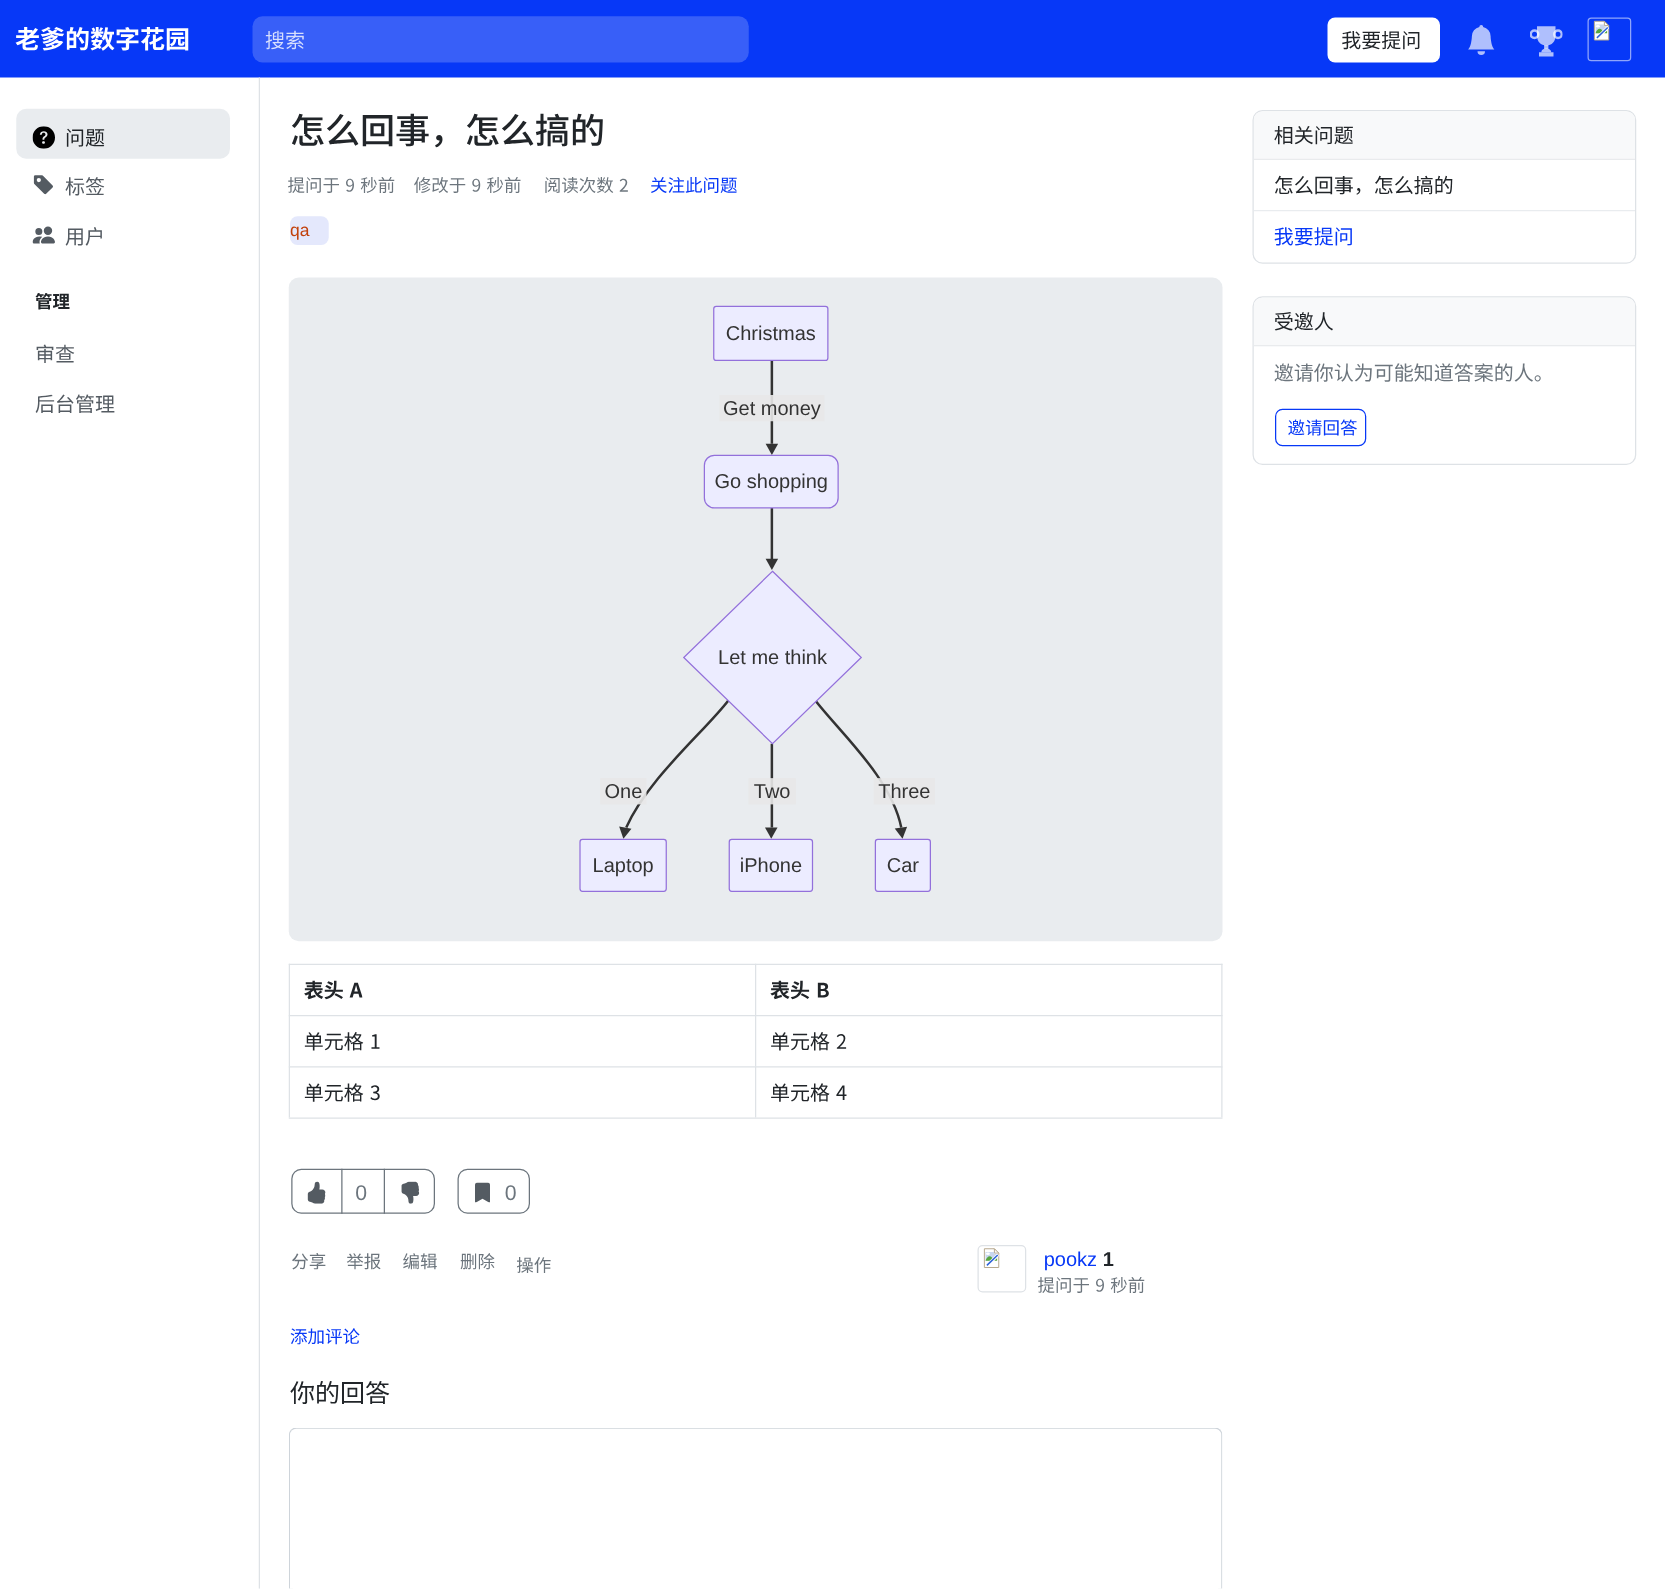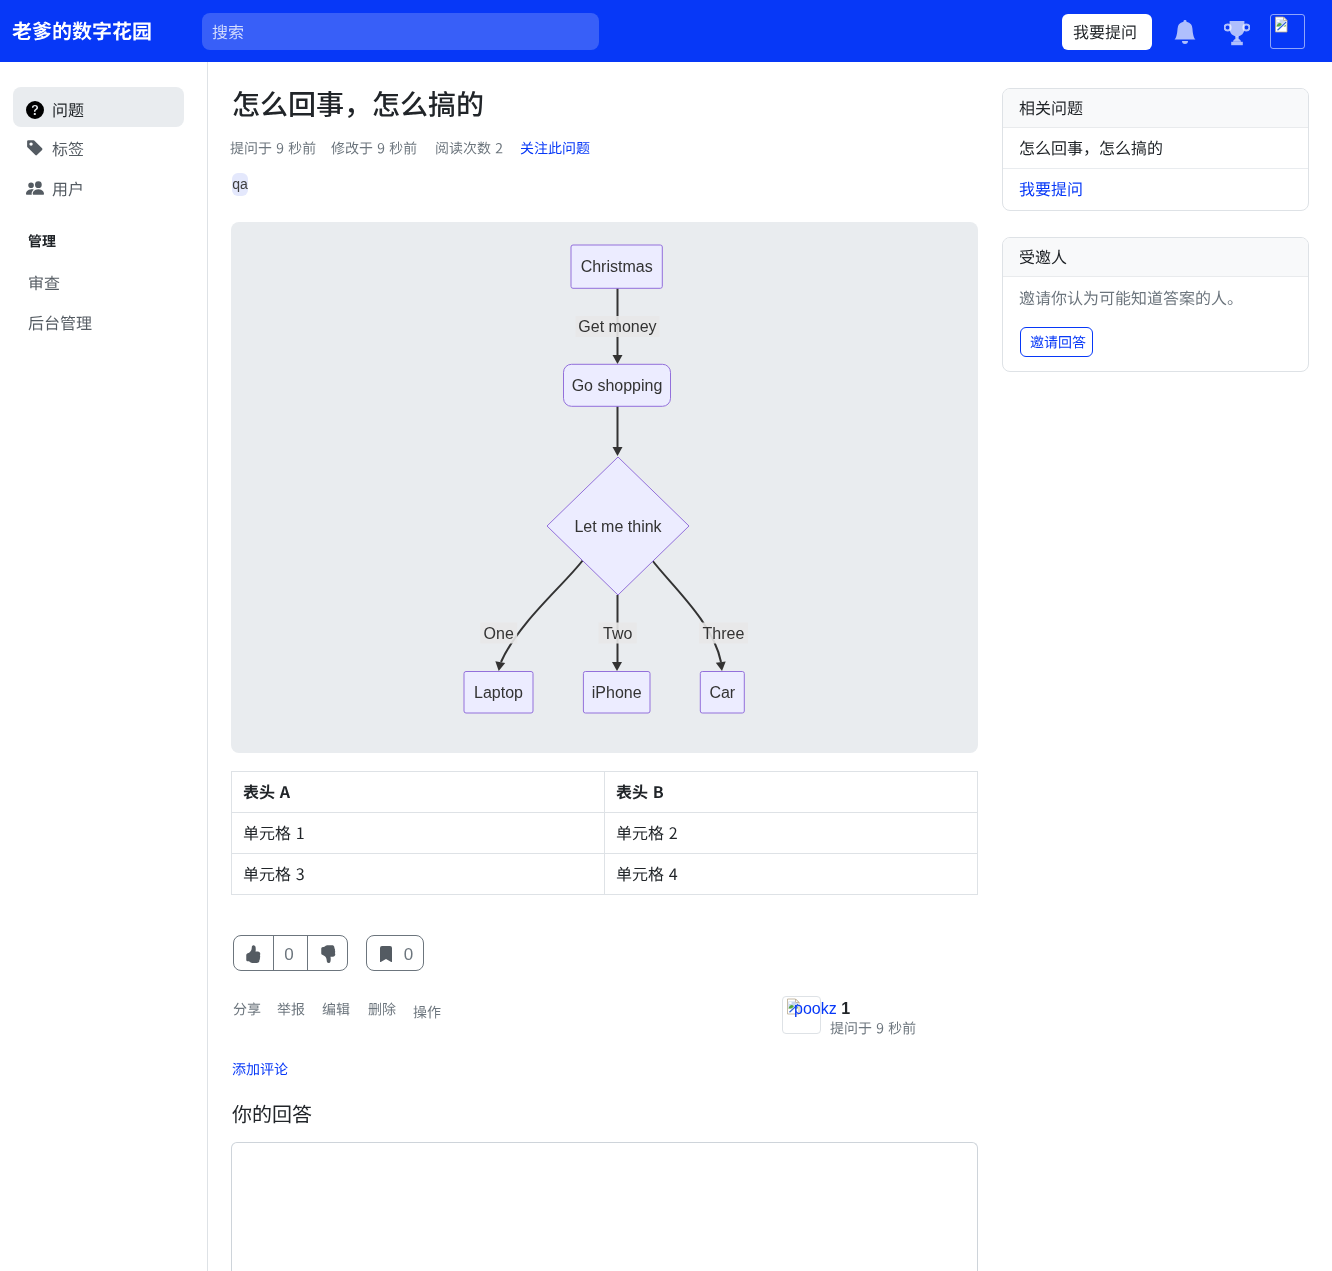--- a/index.html
+++ b/index.html
@@ -116,21 +116,21 @@
 <div class="abs" style="left:435px;top:140.5px;">
     <svg width="68.5" height="14.0" viewBox="0 -12.3 68.5 14.0" style="display:block">
       <path d="M4.8 -6.2H9.1V-4.6H4.8ZM1.3 -8.6V1.1H2.3V-8.6ZM1.5 -11.1C2.1 -10.5 2.8 -9.7 3.1 -9.1L4 -9.7C3.6 -10.2 2.9 -11 2.3 -11.6ZM4.4 -8.9C4.9 -8.4 5.3 -7.6 5.5 -7.1H3.9V-3.7H5.5C5.2 -2.2 4.7 -1.2 3 -0.6C3.2 -0.4 3.5 -0.1 3.6 0.2C5.5 -0.6 6.2 -1.9 6.4 -3.7H7.4V-1.4C7.4 -0.4 7.7 -0.2 8.6 -0.2C8.8 -0.2 9.7 -0.2 9.9 -0.2C10.6 -0.2 10.9 -0.5 11 -1.9C10.7 -2 10.3 -2.1 10.2 -2.3C10.1 -1.2 10.1 -1 9.8 -1C9.6 -1 8.9 -1 8.8 -1C8.4 -1 8.4 -1.1 8.4 -1.4V-3.7H10V-7.1H8.4C8.8 -7.7 9.3 -8.4 9.6 -9.1L8.6 -9.4C8.3 -8.7 7.8 -7.7 7.3 -7.1H5.6L6.4 -7.5C6.2 -8 5.7 -8.8 5.2 -9.3ZM4.9 -11V-10H11.7V-0.2C11.7 0 11.7 0.1 11.5 0.1C11.3 0.1 10.7 0.1 10.1 0.1C10.2 0.3 10.3 0.8 10.4 1C11.3 1 11.9 1 12.2 0.9C12.6 0.7 12.7 0.4 12.7 -0.2V-11Z M20.2 -6.3C20.9 -5.9 21.8 -5.3 22.2 -4.9L22.7 -5.5C22.3 -5.9 21.4 -6.5 20.7 -6.9ZM19.2 -5.1C19.9 -4.7 20.8 -4 21.3 -3.6L21.8 -4.2C21.3 -4.6 20.4 -5.2 19.7 -5.6ZM23.6 -1.5C24.7 -0.7 26.1 0.4 26.8 1.2L27.4 0.5C26.7 -0.3 25.3 -1.3 24.2 -2.1ZM15.5 -10.8C16.2 -10.1 17.2 -9.2 17.6 -8.6L18.3 -9.4C17.9 -10 16.9 -10.8 16.1 -11.4ZM19.1 -8.3V-7.4H25.9C25.7 -6.8 25.5 -6.2 25.3 -5.7L26.1 -5.5C26.5 -6.2 26.8 -7.2 27.1 -8.2L26.4 -8.3L26.3 -8.3H23.6V-9.6H26.5V-10.5H23.6V-11.8H22.6V-10.5H19.7V-9.6H22.6V-8.3ZM22.9 -6.8V-5.2C22.9 -4.7 22.9 -4.1 22.8 -3.5H18.8V-2.6H22.4C21.9 -1.5 20.8 -0.5 18.6 0.4C18.8 0.6 19.1 0.9 19.2 1.2C21.8 0.2 23 -1.2 23.5 -2.6H27.2V-3.5H23.8C23.9 -4.1 24 -4.6 24 -5.2V-6.8ZM14.6 -7.4V-6.4H16.6V-1.2C16.6 -0.6 16.2 -0.1 16 0.1C16.1 0.3 16.4 0.6 16.5 0.8V0.8C16.7 0.5 17.1 0.2 19.3 -1.6C19.2 -1.8 19 -2.2 18.9 -2.5L17.6 -1.5V-7.4Z M28.8 -10C29.8 -9.5 30.9 -8.7 31.5 -8.1L32.2 -8.9C31.6 -9.5 30.4 -10.3 29.4 -10.8ZM28.6 -1 29.6 -0.3C30.4 -1.6 31.5 -3.2 32.3 -4.6L31.5 -5.3C30.6 -3.8 29.4 -2 28.6 -1ZM34.4 -11.8C33.9 -9.5 33.1 -7.3 32 -6C32.3 -5.8 32.8 -5.5 33.1 -5.4C33.6 -6.2 34.1 -7.2 34.6 -8.3H39.7C39.5 -7.4 39 -6.3 38.7 -5.6C38.9 -5.5 39.4 -5.3 39.6 -5.2C40.1 -6.2 40.7 -7.6 41 -9L40.3 -9.4L40.1 -9.4H34.9C35.1 -10.1 35.3 -10.8 35.5 -11.6ZM36 -7.7V-6.8C36 -4.8 35.7 -1.7 31.4 0.4C31.6 0.5 32 0.9 32.2 1.2C34.9 -0.2 36.1 -2 36.7 -3.7C37.5 -1.5 38.7 0.2 40.8 1C40.9 0.7 41.2 0.3 41.5 0.1C39 -0.8 37.7 -2.9 37.1 -5.8C37.1 -6.1 37.1 -6.5 37.1 -6.8V-7.7Z M48.2 -11.5C48 -10.9 47.5 -10.1 47.2 -9.6L47.8 -9.3C48.2 -9.8 48.7 -10.5 49.1 -11.1ZM43.2 -11.1C43.6 -10.5 44 -9.7 44.1 -9.3L44.9 -9.6C44.8 -10.1 44.4 -10.9 44 -11.4ZM47.7 -3.6C47.4 -2.9 47 -2.3 46.4 -1.8C45.9 -2 45.4 -2.3 44.8 -2.5C45 -2.9 45.3 -3.2 45.5 -3.6ZM43.5 -2.1C44.2 -1.9 45 -1.5 45.7 -1.2C44.8 -0.5 43.7 -0.1 42.6 0.2C42.8 0.4 43 0.8 43.1 1C44.4 0.7 45.6 0.1 46.6 -0.7C47 -0.4 47.4 -0.2 47.8 0.1L48.4 -0.6C48.1 -0.8 47.7 -1.1 47.2 -1.3C48 -2.1 48.6 -3.1 48.9 -4.3L48.4 -4.6L48.2 -4.5H45.9L46.2 -5.2L45.3 -5.4C45.2 -5.1 45 -4.8 44.9 -4.5H43V-3.6H44.5C44.2 -3.1 43.8 -2.6 43.5 -2.1ZM45.6 -11.8V-9.2H42.7V-8.3H45.3C44.6 -7.4 43.5 -6.5 42.5 -6.1C42.8 -5.9 43 -5.5 43.1 -5.3C44 -5.8 44.9 -6.5 45.6 -7.4V-5.7H46.6V-7.6C47.2 -7.1 48.1 -6.4 48.5 -6.1L49 -6.8C48.7 -7.1 47.5 -7.9 46.8 -8.3H49.4V-9.2H46.6V-11.8ZM50.8 -11.6C50.5 -9.2 49.8 -6.8 48.7 -5.4C49 -5.2 49.4 -4.9 49.5 -4.7C49.9 -5.2 50.2 -5.9 50.5 -6.5C50.8 -5.2 51.2 -3.9 51.7 -2.8C50.9 -1.5 49.8 -0.4 48.3 0.3C48.5 0.5 48.8 0.9 48.9 1.2C50.3 0.4 51.4 -0.6 52.2 -1.8C52.9 -0.6 53.8 0.3 54.9 1C55.1 0.7 55.4 0.4 55.6 0.2C54.4 -0.5 53.5 -1.5 52.8 -2.8C53.5 -4.2 54 -6 54.3 -8.1H55.3V-9H51.3C51.5 -9.8 51.6 -10.7 51.8 -11.5ZM53.3 -8.1C53.1 -6.5 52.8 -5.1 52.3 -3.9C51.7 -5.1 51.3 -6.6 51.1 -8.1Z M60.8 0H67.3V-1.1H64.4C63.9 -1.1 63.3 -1.1 62.7 -1C65.2 -3.3 66.8 -5.4 66.8 -7.4C66.8 -9.3 65.6 -10.4 63.8 -10.4C62.5 -10.4 61.6 -9.9 60.8 -8.9L61.5 -8.2C62.1 -8.9 62.8 -9.4 63.6 -9.4C64.9 -9.4 65.5 -8.6 65.5 -7.4C65.5 -5.6 64 -3.6 60.8 -0.8Z" fill="#6c757d"></path>
     </svg>
   </div>
 <div class="abs" style="left:520px;top:140.5px;">
     <svg width="70.5" height="14.0" viewBox="0 -12.3 70.5 14.0" style="display:block">
       <path d="M3.1 -11.2C3.7 -10.4 4.3 -9.5 4.5 -8.8H1.8V-7.7H6.5V-6C6.5 -5.8 6.4 -5.5 6.4 -5.2H1V-4.2H6.2C5.8 -2.7 4.4 -1.1 0.7 0.2C1 0.4 1.3 0.9 1.4 1.1C5 -0.2 6.6 -1.8 7.2 -3.4C8.4 -1.2 10.2 0.3 12.7 1C12.9 0.7 13.2 0.3 13.4 0C10.9 -0.6 9 -2.1 7.9 -4.2H13.1V-5.2H7.6L7.6 -6V-7.7H12.3V-8.8H9.6C10.1 -9.5 10.6 -10.5 11.1 -11.3L10 -11.7C9.6 -10.8 9 -9.6 8.4 -8.8H4.6L5.5 -9.3C5.2 -9.9 4.6 -10.9 4 -11.6Z M15.3 -10.8C16.2 -10.4 17.4 -9.7 18 -9.3L18.6 -10.1C18 -10.6 16.8 -11.2 15.9 -11.6ZM14.6 -7C15.5 -6.5 16.6 -5.9 17.2 -5.4L17.8 -6.3C17.2 -6.7 16 -7.4 15.2 -7.7ZM15 0.3 15.9 1C16.7 -0.3 17.7 -2.1 18.4 -3.6L17.7 -4.3C16.9 -2.7 15.8 -0.8 15 0.3ZM21.7 -11.5C22.1 -10.7 22.6 -9.8 22.8 -9.1L23.9 -9.5C23.6 -10.2 23.1 -11.1 22.6 -11.8ZM18.7 -9.1V-8.1H22.4V-4.9H19.2V-3.9H22.4V-0.3H18.2V0.7H27.5V-0.3H23.5V-3.9H26.6V-4.9H23.5V-8.1H27.1V-9.1Z M28.6 -0.2 28.8 0.9C30.6 0.6 33.1 0.1 35.5 -0.3L35.4 -1.4L33.4 -1V-6.4H35.4V-7.4H33.4V-11.8H32.4V-0.8L30.8 -0.5V-8.9H29.8V-0.4ZM36.1 -11.8V-1.3C36.1 0.3 36.5 0.7 37.8 0.7C38.1 0.7 39.6 0.7 39.9 0.7C41.2 0.7 41.5 -0.1 41.6 -2.4C41.3 -2.5 40.9 -2.6 40.6 -2.9C40.5 -0.9 40.4 -0.4 39.8 -0.4C39.5 -0.4 38.2 -0.4 37.9 -0.4C37.3 -0.4 37.2 -0.5 37.2 -1.2V-5.6C38.6 -6.2 40 -7.1 41.1 -7.9L40.2 -8.7C39.5 -8.1 38.4 -7.3 37.2 -6.7V-11.8Z M43.3 -8.6V1.1H44.3V-8.6ZM43.5 -11.1C44.2 -10.3 45.1 -9.3 45.5 -8.7L46.3 -9.3C45.9 -9.9 44.9 -10.9 44.2 -11.6ZM47 -11V-10H53.6V-0.4C53.6 -0.1 53.6 -0 53.3 -0C53.1 -0 52.2 0 51.4 -0C51.5 0.3 51.7 0.7 51.8 1C52.9 1 53.6 1 54.1 0.8C54.5 0.6 54.7 0.3 54.7 -0.4V-11ZM46.5 -7.5V-1.4H47.5V-2.4H51.4V-7.5ZM47.5 -6.6H50.4V-3.3H47.5Z M58.5 -8.6H61.3V-7.5H58.5ZM58.5 -10.4H61.3V-9.4H58.5ZM57.5 -11.2V-6.8H62.3V-11.2ZM65.7 -7.4C65.6 -3.8 65.4 -2 62.4 -1.1C62.6 -0.9 62.8 -0.6 62.9 -0.4C66.1 -1.4 66.5 -3.5 66.6 -7.4ZM66.2 -2.6C67.1 -2 68.2 -1.1 68.7 -0.5L69.4 -1.1C68.8 -1.7 67.7 -2.6 66.8 -3.2ZM57.7 -4.2C57.7 -2.2 57.4 -0.5 56.5 0.6C56.7 0.7 57.1 1 57.2 1.1C57.8 0.4 58.1 -0.4 58.3 -1.4C59.6 0.5 61.6 0.8 64.6 0.8H69.1C69.2 0.5 69.3 0.1 69.5 -0.1C68.7 -0.1 65.2 -0.1 64.6 -0.1C62.9 -0.1 61.5 -0.2 60.4 -0.6V-2.6H62.8V-3.4H60.4V-4.9H63V-5.7H56.7V-4.9H59.5V-1.1C59.1 -1.5 58.8 -1.9 58.5 -2.5C58.6 -3 58.6 -3.6 58.6 -4.2ZM63.6 -8.9V-3H64.4V-8.1H67.8V-3.1H68.7V-8.9H66.1C66.2 -9.3 66.4 -9.8 66.6 -10.3H69.4V-11.1H63V-10.3H65.5C65.4 -9.8 65.3 -9.3 65.1 -8.9Z" fill="#0738f7"></path>
     </svg>
   </div>
-<div class="abs" style="left:232px;top:173px;width:16px;height:23px;background:#e4e8fc;border-radius:6px;color:#404040;font-size:14px;line-height:22px;text-align:center">qa</div>
+<div class="abs" style="left:232px;top:173px;width:31px;height:23px;background:#e4e8fc;border-radius:6px;color:#c2410c;font-size:14px;line-height:22px;">qa</div>
 <div class="abs" style="left:231px;top:222px;width:747px;height:531px;background:#e9ecef;border-radius:8px">
     <svg width="747" height="531" viewBox="0 0 747 531" style="display:block">
       <g stroke="#333333" stroke-width="2" fill="none">
         <path d="M386.5 66 L386.5 133"></path>
         <path d="M386.5 184 L386.5 226"></path>
         <path d="M352 338 C333 363, 288 400, 270 440"></path>
         <path d="M386.5 373 L386.5 440"></path>
         <path d="M421 338 C440 363, 482 400, 490 440"></path>
       </g>
       <path d="M381.5 133 L391.5 133 L386.5 142 Z" fill="#333333" transform="rotate(0 386.5 142)"></path>
@@ -254,21 +254,21 @@
 <path d="M10.5 1 V4.5 H14 z" fill="#fbfbfb" stroke="#b7a98f" stroke-width="0.8" stroke-linejoin="round"></path>
 <polygon points="3.4,3.6 10.2,3.6 10.2,4.9 12.7,4.9 12.7,6.2 8.3,10.5 3.4,10.5" fill="#c8d6ee"></polygon>
 <ellipse cx="5.3" cy="5" rx="1.6" ry="0.95" fill="#fff"></ellipse>
 <path d="M3.4 10.5 C4.2 8.2 5.4 6.9 6.7 6.9 C8 6.9 8.9 8 9.4 9.4 L8.3 10.5 z" fill="#55a63e"></path>
 <polygon points="10.4,10.6 12.7,8.4 12.7,10.6" fill="#55a63e"></polygon>
 <path d="M4.2 14.6 L13.5 5.7" stroke="#fff" stroke-width="2.4"></path>
 <path d="M4.5 14.3 L13.2 6" stroke="#2e63d8" stroke-width="1.2"></path>
 </svg>
     </div>
   </div>
-<div class="abs" style="left:794px;top:1000px;font-size:16px;color:#0738f7;line-height:17px">pookz&nbsp;<b style="color:#212529">1</b></div>
+<div class="abs" style="left:835px;top:1000px;font-size:16px;color:#0738f7;line-height:17px">pookz&nbsp;<b style="color:#212529">1</b></div>
 <div class="abs" style="left:830px;top:1020.5px;">
     <svg width="86.7" height="14.0" viewBox="0 -12.3 86.7 14.0" style="display:block">
       <path d="M6.7 -8.6H11.4V-7.5H6.7ZM6.7 -10.5H11.4V-9.4H6.7ZM5.7 -11.3V-6.7H12.4V-11.3ZM6 -4.2C5.8 -2.1 5.2 -0.5 3.9 0.5C4.1 0.6 4.5 1 4.7 1.1C5.4 0.5 6 -0.4 6.4 -1.5C7.3 0.5 8.8 0.9 10.8 0.9H13.3C13.3 0.6 13.5 0.2 13.6 -0C13.1 -0 11.2 -0 10.9 -0C10.4 -0 9.9 -0 9.5 -0.1V-2.3H12.5V-3.2H9.5V-4.8H13.1V-5.7H5.1V-4.8H8.5V-0.4C7.7 -0.7 7.1 -1.4 6.7 -2.5C6.8 -3 6.9 -3.5 7 -4ZM2.3 -11.7V-8.9H0.6V-8H2.3V-4.9C1.6 -4.6 0.9 -4.5 0.4 -4.3L0.7 -3.3L2.3 -3.8V-0.2C2.3 0 2.2 0.1 2.1 0.1C1.9 0.1 1.3 0.1 0.7 0.1C0.9 0.3 1 0.8 1 1C1.9 1 2.5 1 2.8 0.8C3.1 0.7 3.3 0.4 3.3 -0.2V-4.1L4.8 -4.7L4.7 -5.6L3.3 -5.2V-8H4.8V-8.9H3.3V-11.7Z M15.3 -8.6V1.1H16.3V-8.6ZM15.5 -11.1C16.2 -10.3 17.1 -9.3 17.5 -8.7L18.3 -9.3C17.9 -9.9 16.9 -10.9 16.2 -11.6ZM19 -11V-10H25.6V-0.4C25.6 -0.1 25.6 -0 25.3 -0C25.1 -0 24.2 0 23.4 -0C23.5 0.3 23.7 0.7 23.8 1C24.9 1 25.6 1 26.1 0.8C26.5 0.6 26.7 0.3 26.7 -0.4V-11ZM18.5 -7.5V-1.4H19.5V-2.4H23.4V-7.5ZM19.5 -6.6H22.4V-3.3H19.5Z M29.7 -10.8V-9.7H34.6V-6.2H28.8V-5.1H34.6V-0.4C34.6 -0.1 34.5 -0 34.2 -0C33.9 -0 32.8 -0 31.6 -0.1C31.8 0.3 32 0.7 32.1 1.1C33.5 1.1 34.4 1 34.9 0.9C35.5 0.7 35.7 0.4 35.7 -0.4V-5.1H41.2V-6.2H35.7V-9.7H40.3V-10.8Z M49.5 0.2C51.4 0.2 53.2 -1.4 53.2 -5.6C53.2 -8.8 51.7 -10.4 49.8 -10.4C48.2 -10.4 46.8 -9.1 46.8 -7.1C46.8 -5 47.9 -3.9 49.6 -3.9C50.5 -3.9 51.4 -4.4 52 -5.1C51.9 -2 50.8 -0.9 49.4 -0.9C48.8 -0.9 48.2 -1.2 47.7 -1.7L47 -0.9C47.6 -0.3 48.4 0.2 49.5 0.2ZM52 -6.2C51.3 -5.2 50.5 -4.8 49.9 -4.8C48.6 -4.8 48 -5.7 48 -7.1C48 -8.5 48.8 -9.5 49.8 -9.5C51.1 -9.5 51.9 -8.3 52 -6.2Z M65.1 -9.4C64.9 -7.9 64.5 -6.2 64 -5.2C64.2 -5.1 64.7 -4.9 64.9 -4.7C65.4 -5.9 65.8 -7.6 66.1 -9.2ZM69 -9.3C69.7 -8.1 70.3 -6.5 70.6 -5.4L71.5 -5.8C71.3 -6.8 70.6 -8.4 69.9 -9.6ZM69.9 -4.9C68.9 -2.2 66.7 -0.6 63.2 0.2C63.4 0.4 63.7 0.8 63.8 1.1C67.5 0.2 69.8 -1.6 70.9 -4.6ZM67 -11.8V-3.1H68V-11.8ZM63.4 -11.6C62.3 -11.1 60.5 -10.7 58.9 -10.4C59 -10.2 59.2 -9.9 59.2 -9.6C59.8 -9.7 60.5 -9.8 61.1 -9.9V-7.8H58.8V-6.8H61C60.4 -5.2 59.5 -3.4 58.6 -2.4C58.8 -2.2 59 -1.7 59.1 -1.4C59.8 -2.3 60.6 -3.7 61.1 -5.1V1.1H62.1V-5.4C62.6 -4.7 63.1 -3.8 63.4 -3.4L64 -4.2C63.7 -4.6 62.5 -6.1 62.1 -6.6V-6.8H64.1V-7.8H62.1V-10.2C62.8 -10.3 63.5 -10.5 64 -10.7Z M80.6 -7.2V-1.5H81.6V-7.2ZM83.5 -7.6V-0.2C83.5 0 83.4 0.1 83.2 0.1C82.9 0.1 82.2 0.1 81.3 0.1C81.5 0.3 81.6 0.8 81.7 1.1C82.8 1.1 83.5 1.1 83.9 0.9C84.4 0.7 84.5 0.4 84.5 -0.2V-7.6ZM82.3 -11.8C82 -11.1 81.5 -10.2 81 -9.5H76.8L77.5 -9.8C77.2 -10.4 76.6 -11.2 76.1 -11.8L75.1 -11.4C75.6 -10.8 76.1 -10.1 76.4 -9.5H72.9V-8.6H85.4V-9.5H82.2C82.6 -10.1 83 -10.8 83.4 -11.5ZM77.9 -4.2V-2.8H74.8V-4.2ZM77.9 -5H74.8V-6.4H77.9ZM73.8 -7.3V1.1H74.8V-2H77.9V-0.1C77.9 0.1 77.8 0.1 77.6 0.1C77.5 0.2 76.8 0.2 76.1 0.1C76.2 0.4 76.4 0.8 76.5 1.1C77.4 1.1 78 1.1 78.4 0.9C78.8 0.7 78.9 0.4 78.9 -0.1V-7.3Z" fill="#6c757d"></path>
     </svg>
   </div>
 <div class="abs" style="left:232px;top:1061.5px;">
     <svg width="56.5" height="14.0" viewBox="0 -12.3 56.5 14.0" style="display:block">
       <path d="M5.7 -4C5.4 -3 4.8 -1.8 3.9 -1.1L4.7 -0.5C5.6 -1.3 6.2 -2.6 6.5 -3.7ZM9 -3.6C9.4 -2.6 9.8 -1.4 9.9 -0.6L10.8 -0.9C10.6 -1.7 10.2 -2.9 9.8 -3.8ZM10.7 -3.9C11.5 -2.9 12.4 -1.4 12.7 -0.4L13.6 -0.9C13.2 -1.8 12.4 -3.3 11.6 -4.3ZM7.5 -5.6V-0C7.5 0.1 7.4 0.2 7.2 0.2C7 0.2 6.4 0.2 5.7 0.2C5.9 0.5 6 0.8 6 1.1C7 1.1 7.6 1.1 8 1C8.3 0.8 8.4 0.5 8.4 -0V-5.6ZM1.2 -10.9C2 -10.5 3 -9.8 3.4 -9.3L4.1 -10.2C3.6 -10.7 2.6 -11.3 1.8 -11.6ZM0.5 -7.1C1.4 -6.7 2.4 -6.1 2.9 -5.7L3.5 -6.5C3 -7 2 -7.5 1.1 -7.9ZM0.8 0.4 1.8 0.9C2.4 -0.3 3.1 -1.9 3.6 -3.3L2.8 -3.9C2.2 -2.4 1.4 -0.7 0.8 0.4ZM4.6 -11V-10H7.7C7.5 -9.3 7.3 -8.7 7 -8.1H3.9V-7.1H6.5C5.8 -6 4.9 -5 3.6 -4.4C3.8 -4.2 4.1 -3.8 4.2 -3.6C5.8 -4.4 6.9 -5.6 7.7 -7.1H9.5C10.2 -5.7 11.6 -4.4 12.9 -3.8C13.1 -4 13.4 -4.4 13.6 -4.6C12.4 -5.1 11.3 -6 10.6 -7.1H13.4V-8.1H8.2C8.4 -8.7 8.6 -9.3 8.8 -10H12.9V-11Z M22 -10V0.9H23V-0.1H25.7V0.8H26.8V-10ZM23 -1.1V-9H25.7V-1.1ZM16.7 -11.6 16.7 -9.1H14.7V-8.1H16.7C16.6 -4.5 16.2 -1.4 14.4 0.4C14.7 0.6 15 0.9 15.2 1.1C17.1 -0.9 17.6 -4.3 17.7 -8.1H19.8C19.7 -2.7 19.6 -0.8 19.3 -0.4C19.2 -0.2 19 -0.1 18.8 -0.1C18.6 -0.1 18 -0.1 17.3 -0.2C17.5 0.1 17.6 0.5 17.6 0.9C18.3 0.9 18.9 0.9 19.3 0.9C19.7 0.8 20 0.7 20.2 0.3C20.6 -0.3 20.7 -2.3 20.9 -8.6C20.9 -8.7 20.9 -9.1 20.9 -9.1H17.7L17.8 -11.6Z M39.6 -9.3C39.4 -8.2 39 -6.7 38.6 -5.7L39.5 -5.5C39.8 -6.4 40.2 -7.9 40.6 -9ZM33.5 -9C33.9 -7.9 34.2 -6.5 34.3 -5.6L35.2 -5.8C35.1 -6.7 34.8 -8.2 34.4 -9.3ZM29.4 -10.7C30.1 -10 31 -9.1 31.5 -8.5L32.2 -9.2C31.7 -9.8 30.8 -10.7 30 -11.3ZM33 -11V-10.1H36.4V-4.9H32.6V-3.9H36.4V1.1H37.5V-3.9H41.5V-4.9H37.5V-10.1H40.8V-11ZM28.6 -7.4V-6.4H30.5V-1.2C30.5 -0.6 30.2 -0.2 29.9 -0.1C30.1 0.2 30.3 0.6 30.4 0.8C30.6 0.6 31 0.3 33.3 -1.5C33.2 -1.7 33 -2.1 32.9 -2.4L31.5 -1.4V-7.4L30.5 -7.4Z M43.5 -10.8C44.4 -10.1 45.4 -9.1 45.9 -8.4L46.6 -9.2C46.1 -9.8 45 -10.8 44.2 -11.5ZM50.7 -11.8C50 -10.1 48.6 -8.1 46.4 -6.6C46.6 -6.4 47 -6.1 47.1 -5.8C48.9 -7.1 50.2 -8.6 51.1 -10.1C52.1 -8.5 53.6 -6.9 54.9 -5.9C55.1 -6.2 55.4 -6.6 55.7 -6.8C54.2 -7.7 52.5 -9.4 51.6 -11.1L51.8 -11.6ZM53.3 -6C52.3 -5.2 50.8 -4.4 49.5 -3.8V-6.6H48.4V-0.9C48.4 0.4 48.9 0.7 50.4 0.7C50.7 0.7 52.9 0.7 53.3 0.7C54.6 0.7 55 0.2 55.1 -1.7C54.8 -1.8 54.4 -2 54.1 -2.2C54 -0.5 53.9 -0.2 53.2 -0.2C52.7 -0.2 50.8 -0.2 50.4 -0.2C49.6 -0.2 49.5 -0.3 49.5 -0.9V-2.7C50.9 -3.3 52.7 -4.3 54 -5.1ZM44.7 0.8V0.8C44.9 0.5 45.2 0.2 47.5 -1.6C47.4 -1.8 47.2 -2.2 47.2 -2.5L45.8 -1.4V-7.4H42.6V-6.3H44.8V-1.3C44.8 -0.6 44.3 -0.1 44.1 0.1C44.3 0.2 44.5 0.6 44.7 0.8Z" fill="#0738f7"></path>
     </svg>
   </div>

